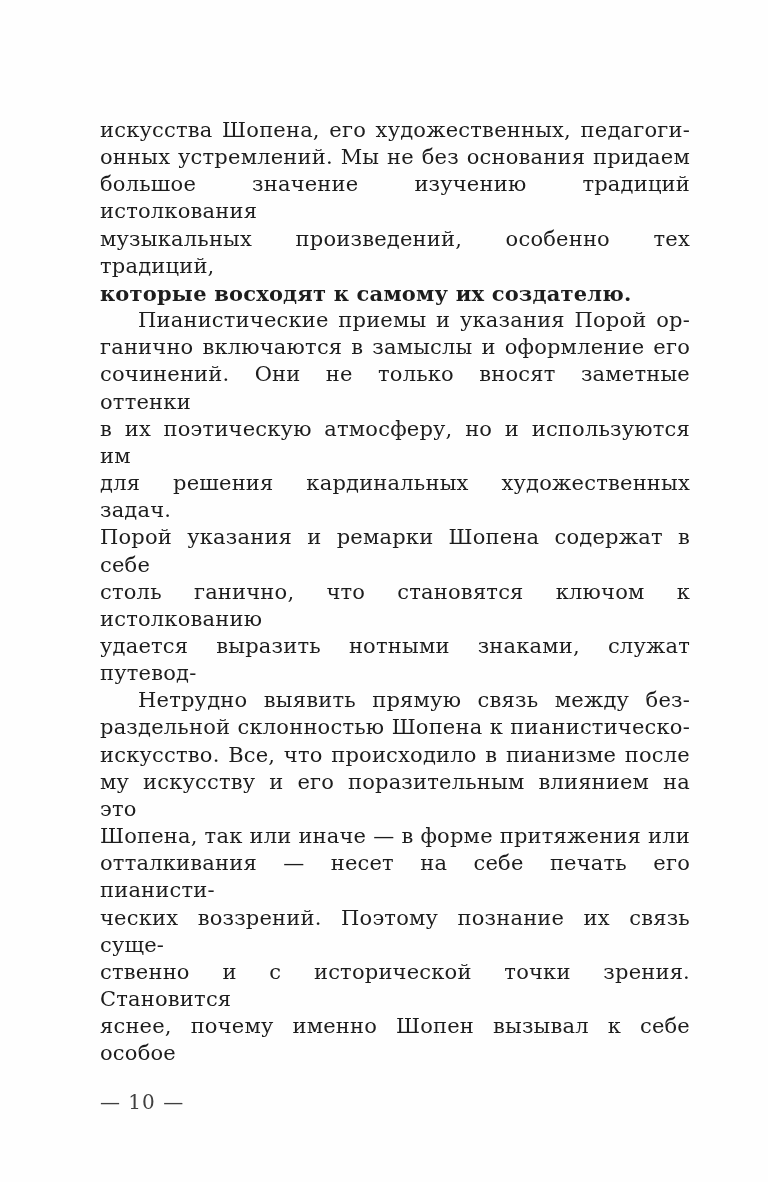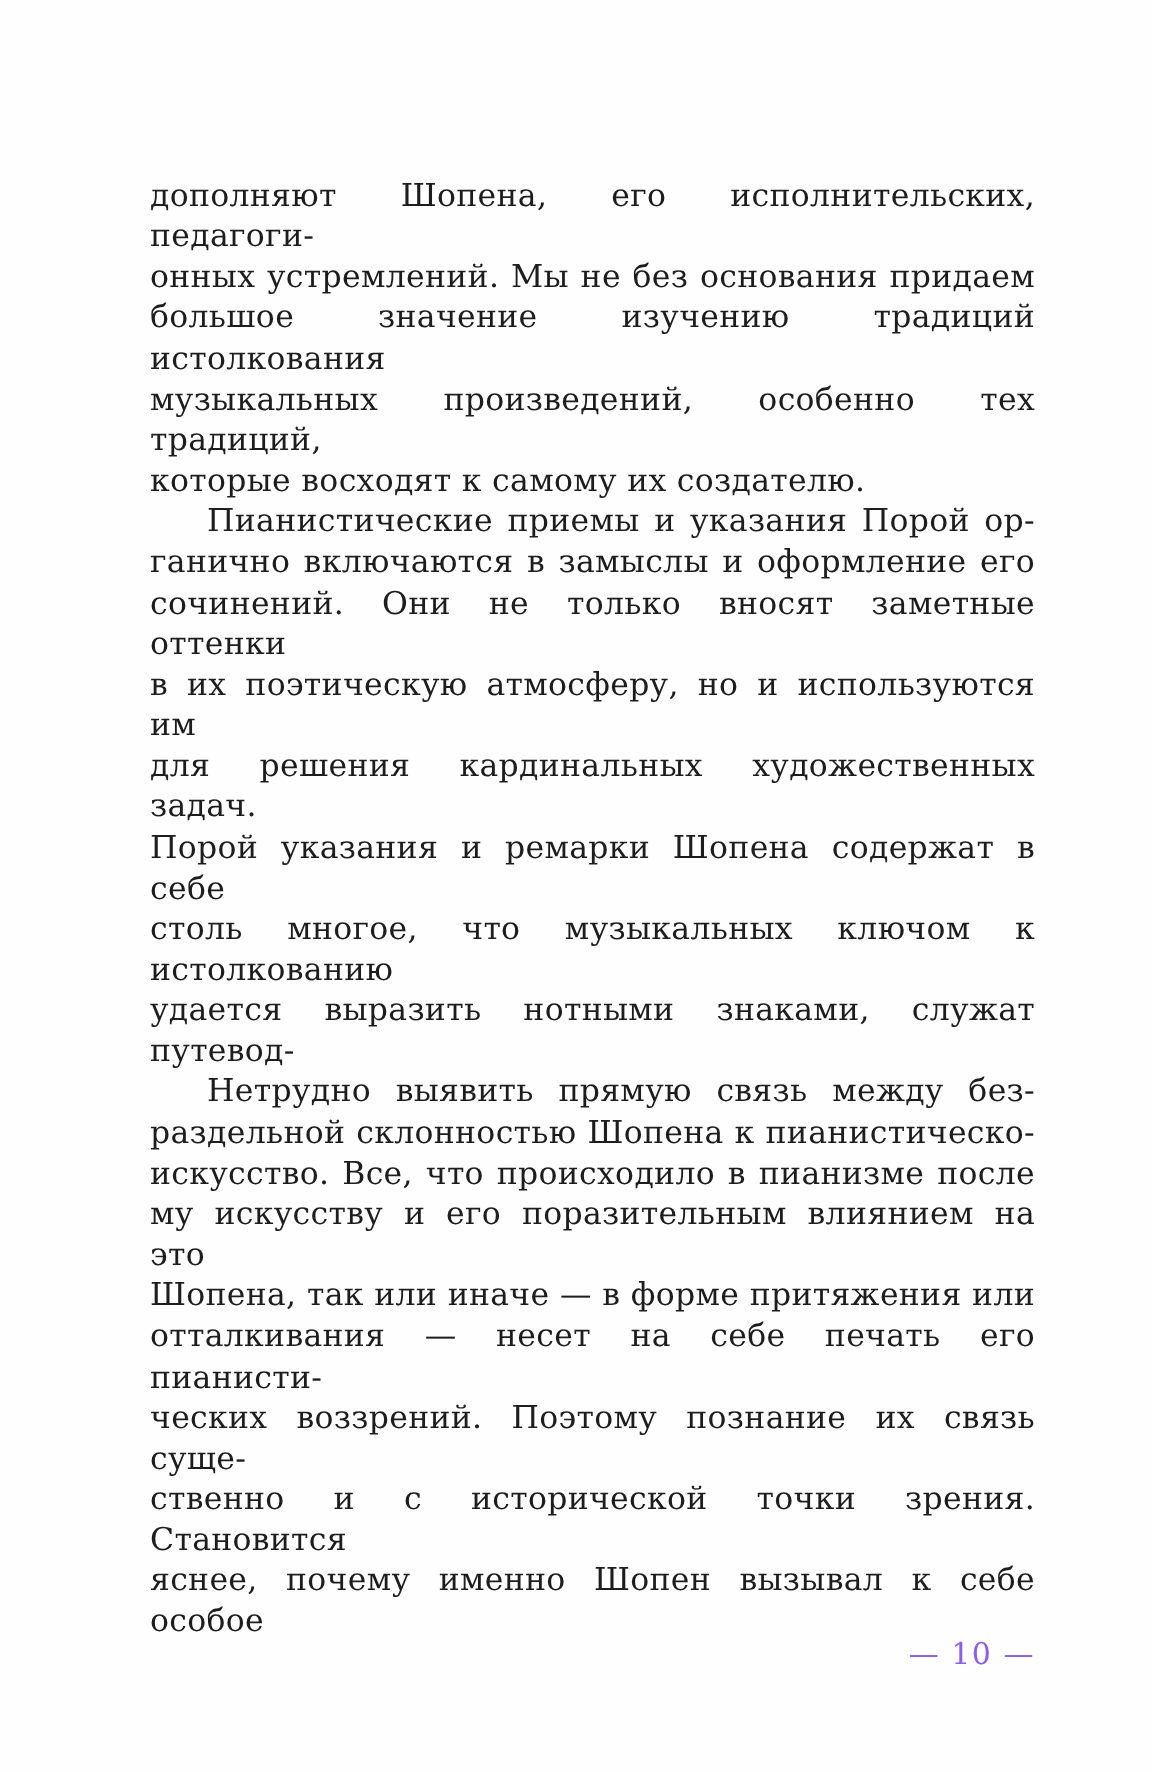--- a/index.html
+++ b/index.html
@@ -28,56 +28,57 @@
   .paragraph {
     margin: 0;
   }
   .line {
     text-align: justify;
     text-align-last: justify;
     white-space: normal;
   }
   .line.endline {
     text-align-last: left;
+    font-weight: bold;
   }
   .line.indent {
     text-indent: 38px;
   }
   .page-number {
     position: absolute;
     left: 100px;
     top: 1089px;
     width: 590px;
-    text-align: right;
+    text-align: left;
     font-size: 20px;
     line-height: 26px;
     letter-spacing: 1px;
-    color: #8b5cf6;
+    color: #404040;
   }
 </style>
 </head>
 <body>
 
 <div class="page">
   <div class="text-block">
       <div class="paragraph">
-        <div class="line">дополняют Шопена, его исполнительских, педагоги-</div>
+        <div class="line">искусства Шопена, его художественных, педагоги-</div>
         <div class="line">онных устремлений. Мы не без основания придаем</div>
         <div class="line">большое значение изучению традиций истолкования</div>
         <div class="line">музыкальных произведений, особенно тех традиций,</div>
         <div class="line endline">которые восходят к самому их создателю.</div>
       </div>
       <div class="paragraph">
         <div class="line indent">Пианистические приемы и указания Порой ор-</div>
         <div class="line">ганично включаются в замыслы и оформление его</div>
         <div class="line">сочинений. Они не только вносят заметные оттенки</div>
         <div class="line">в их поэтическую атмосферу, но и используются им</div>
         <div class="line">для решения кардинальных художественных задач.</div>
         <div class="line">Порой указания и ремарки Шопена содержат в себе</div>
-        <div class="line">столь многое, что музыкальных ключом к истолкованию</div>
+        <div class="line">столь ганично, что становятся ключом к истолкованию</div>
         <div class="line">удается выразить нотными знаками, служат путевод-</div>
       </div>
       <div class="paragraph">
         <div class="line indent">Нетрудно выявить прямую связь между без-</div>
         <div class="line">раздельной склонностью Шопена к пианистическо-</div>
         <div class="line">искусство. Все, что происходило в пианизме после</div>
         <div class="line">му искусству и его поразительным влиянием на это</div>
         <div class="line">Шопена, так или иначе — в форме притяжения или</div>
         <div class="line">отталкивания — несет на себе печать его пианисти-</div>
         <div class="line">ческих воззрений. Поэтому познание их связь суще-</div>

